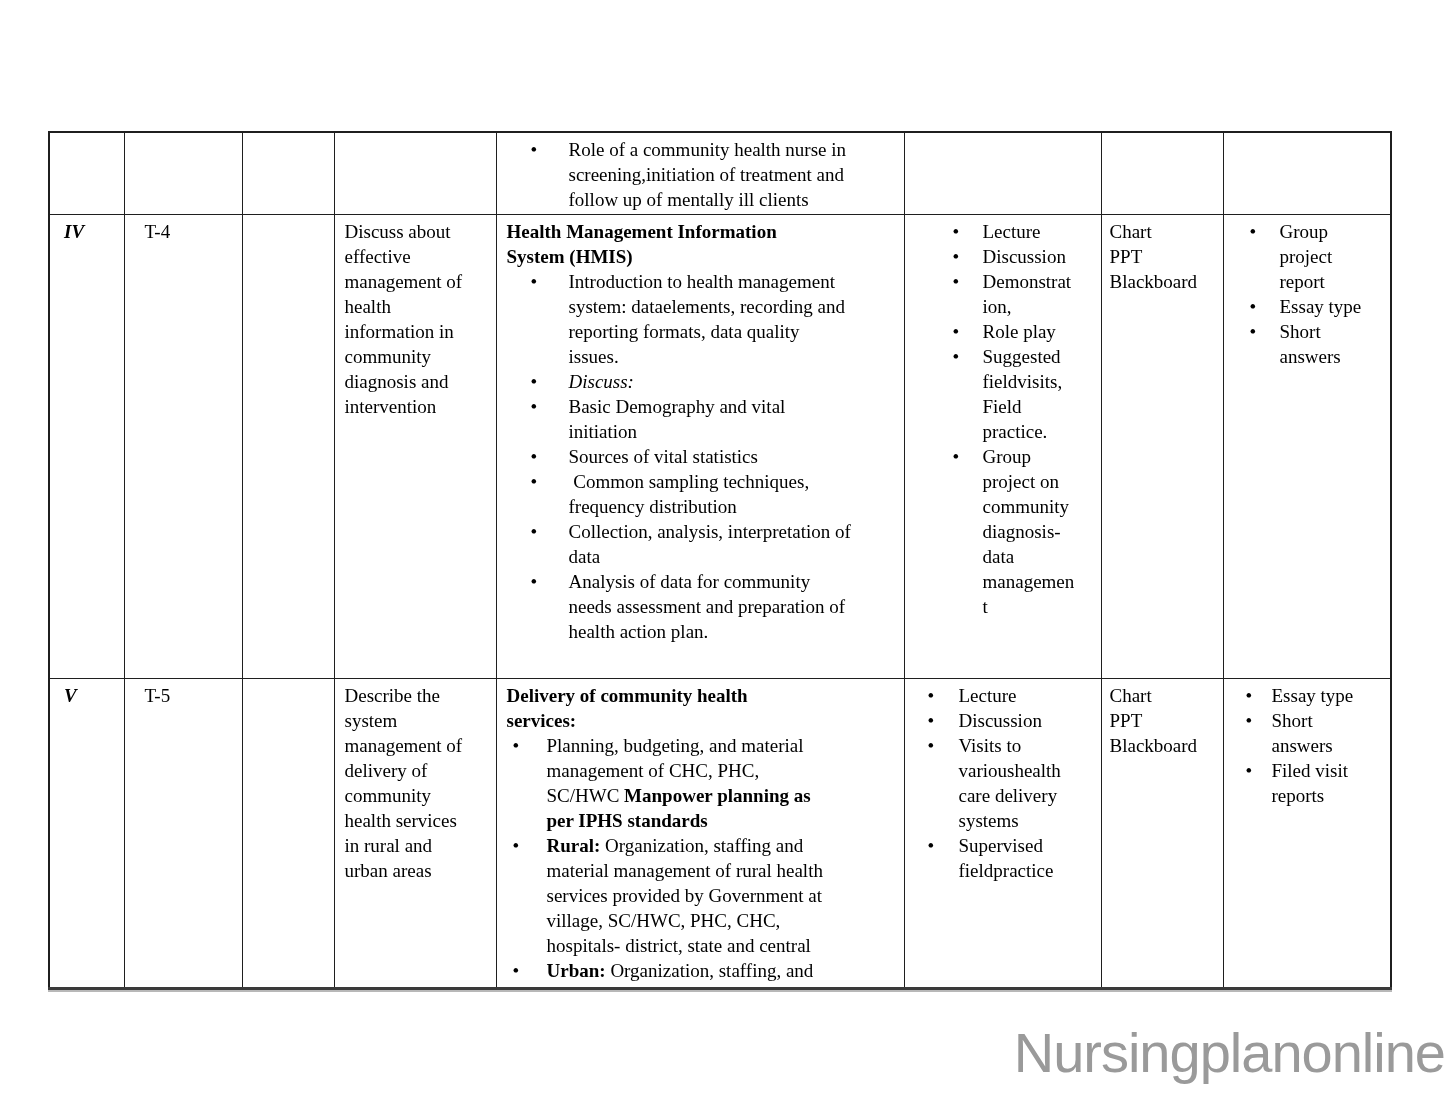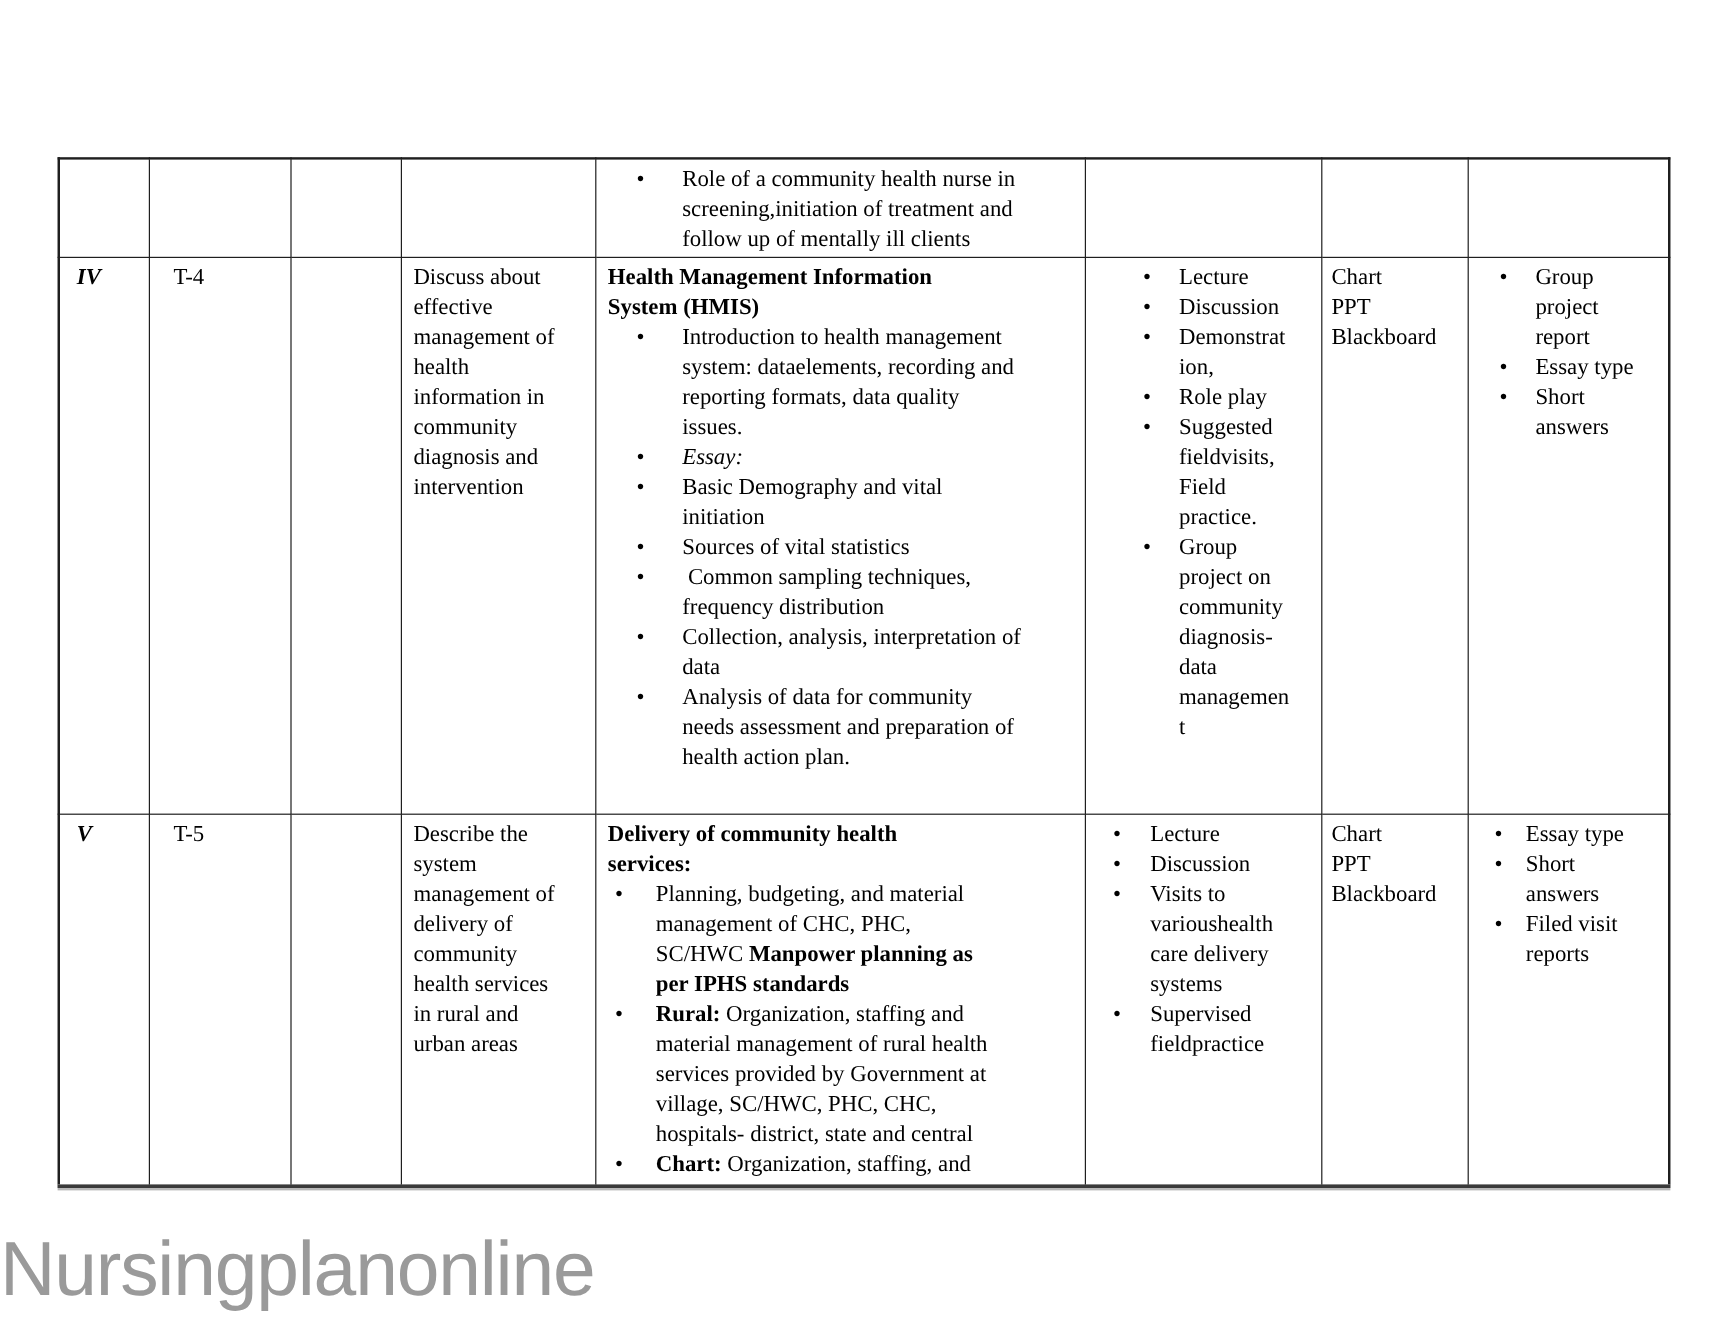--- a/index.html
+++ b/index.html
@@ -42,23 +42,23 @@
   
   .c-content .dot{margin-left:24px;width:38px;}
   .row-v .c-content .dot{margin-left:6px;width:34px;}
   .c-methods .dot{margin-left:38px;width:30px;}
   .row-v .c-methods .dot{margin-left:13px;width:31px;}
   .c-assess .dot{margin-left:16px;width:30px;}
   .row-v .c-assess .dot{margin-left:12px;width:26px;}
   .watermark{
     position:absolute;
     left:0;top:1022px;width:100%;
-    text-align:left;
+    text-align:right;
     font-family:"Liberation Sans", sans-serif;
-    font-size:64px;
+    font-size:56px;
     letter-spacing:-1px;
     color:#9a9a9a;
     line-height:1.1;
   }
 </style>
 </head>
 <body>
 
 <div class="page">
 
@@ -115,21 +115,21 @@
           <div>
               <div class="bitem">
                 <span class="dot">•</span>
                 <span class="btext"><span>Introduction to health management
 system: dataelements, recording and
 reporting formats, data quality
 issues.</span></span>
               </div>
               <div class="bitem">
                 <span class="dot">•</span>
-                <span class="btext"><span style="font-style: italic;">Essay:</span></span>
+                <span class="btext"><span style="font-style: italic;">Discuss:</span></span>
               </div>
               <div class="bitem">
                 <span class="dot">•</span>
                 <span class="btext"><span>Basic Demography and vital
 initiation</span></span>
               </div>
               <div class="bitem">
                 <span class="dot">•</span>
                 <span class="btext"><span>Sources of vital statistics</span></span>
               </div>
@@ -241,21 +241,21 @@
               <div class="bitem">
                 <span class="dot">•</span>
                 <span class="btext"><span style="font-weight: bold;">Rural:</span><span> Organization, staffing and
 material management of rural health
 services provided by Government at
 village, SC/HWC, PHC, CHC,
 hospitals- district, state and central</span></span>
               </div>
               <div class="bitem">
                 <span class="dot">•</span>
-                <span class="btext"><span style="font-weight: bold;">Chart:</span><span> Organization, staffing, and</span></span>
+                <span class="btext"><span style="font-weight: bold;">Urban:</span><span> Organization, staffing, and</span></span>
               </div>
             </div>
         </td>
         <td class="c-methods">
           <div>
               <div class="bitem">
                 <span class="dot">•</span>
                 <span class="btext"><span>Lecture</span></span>
               </div>
               <div class="bitem">

